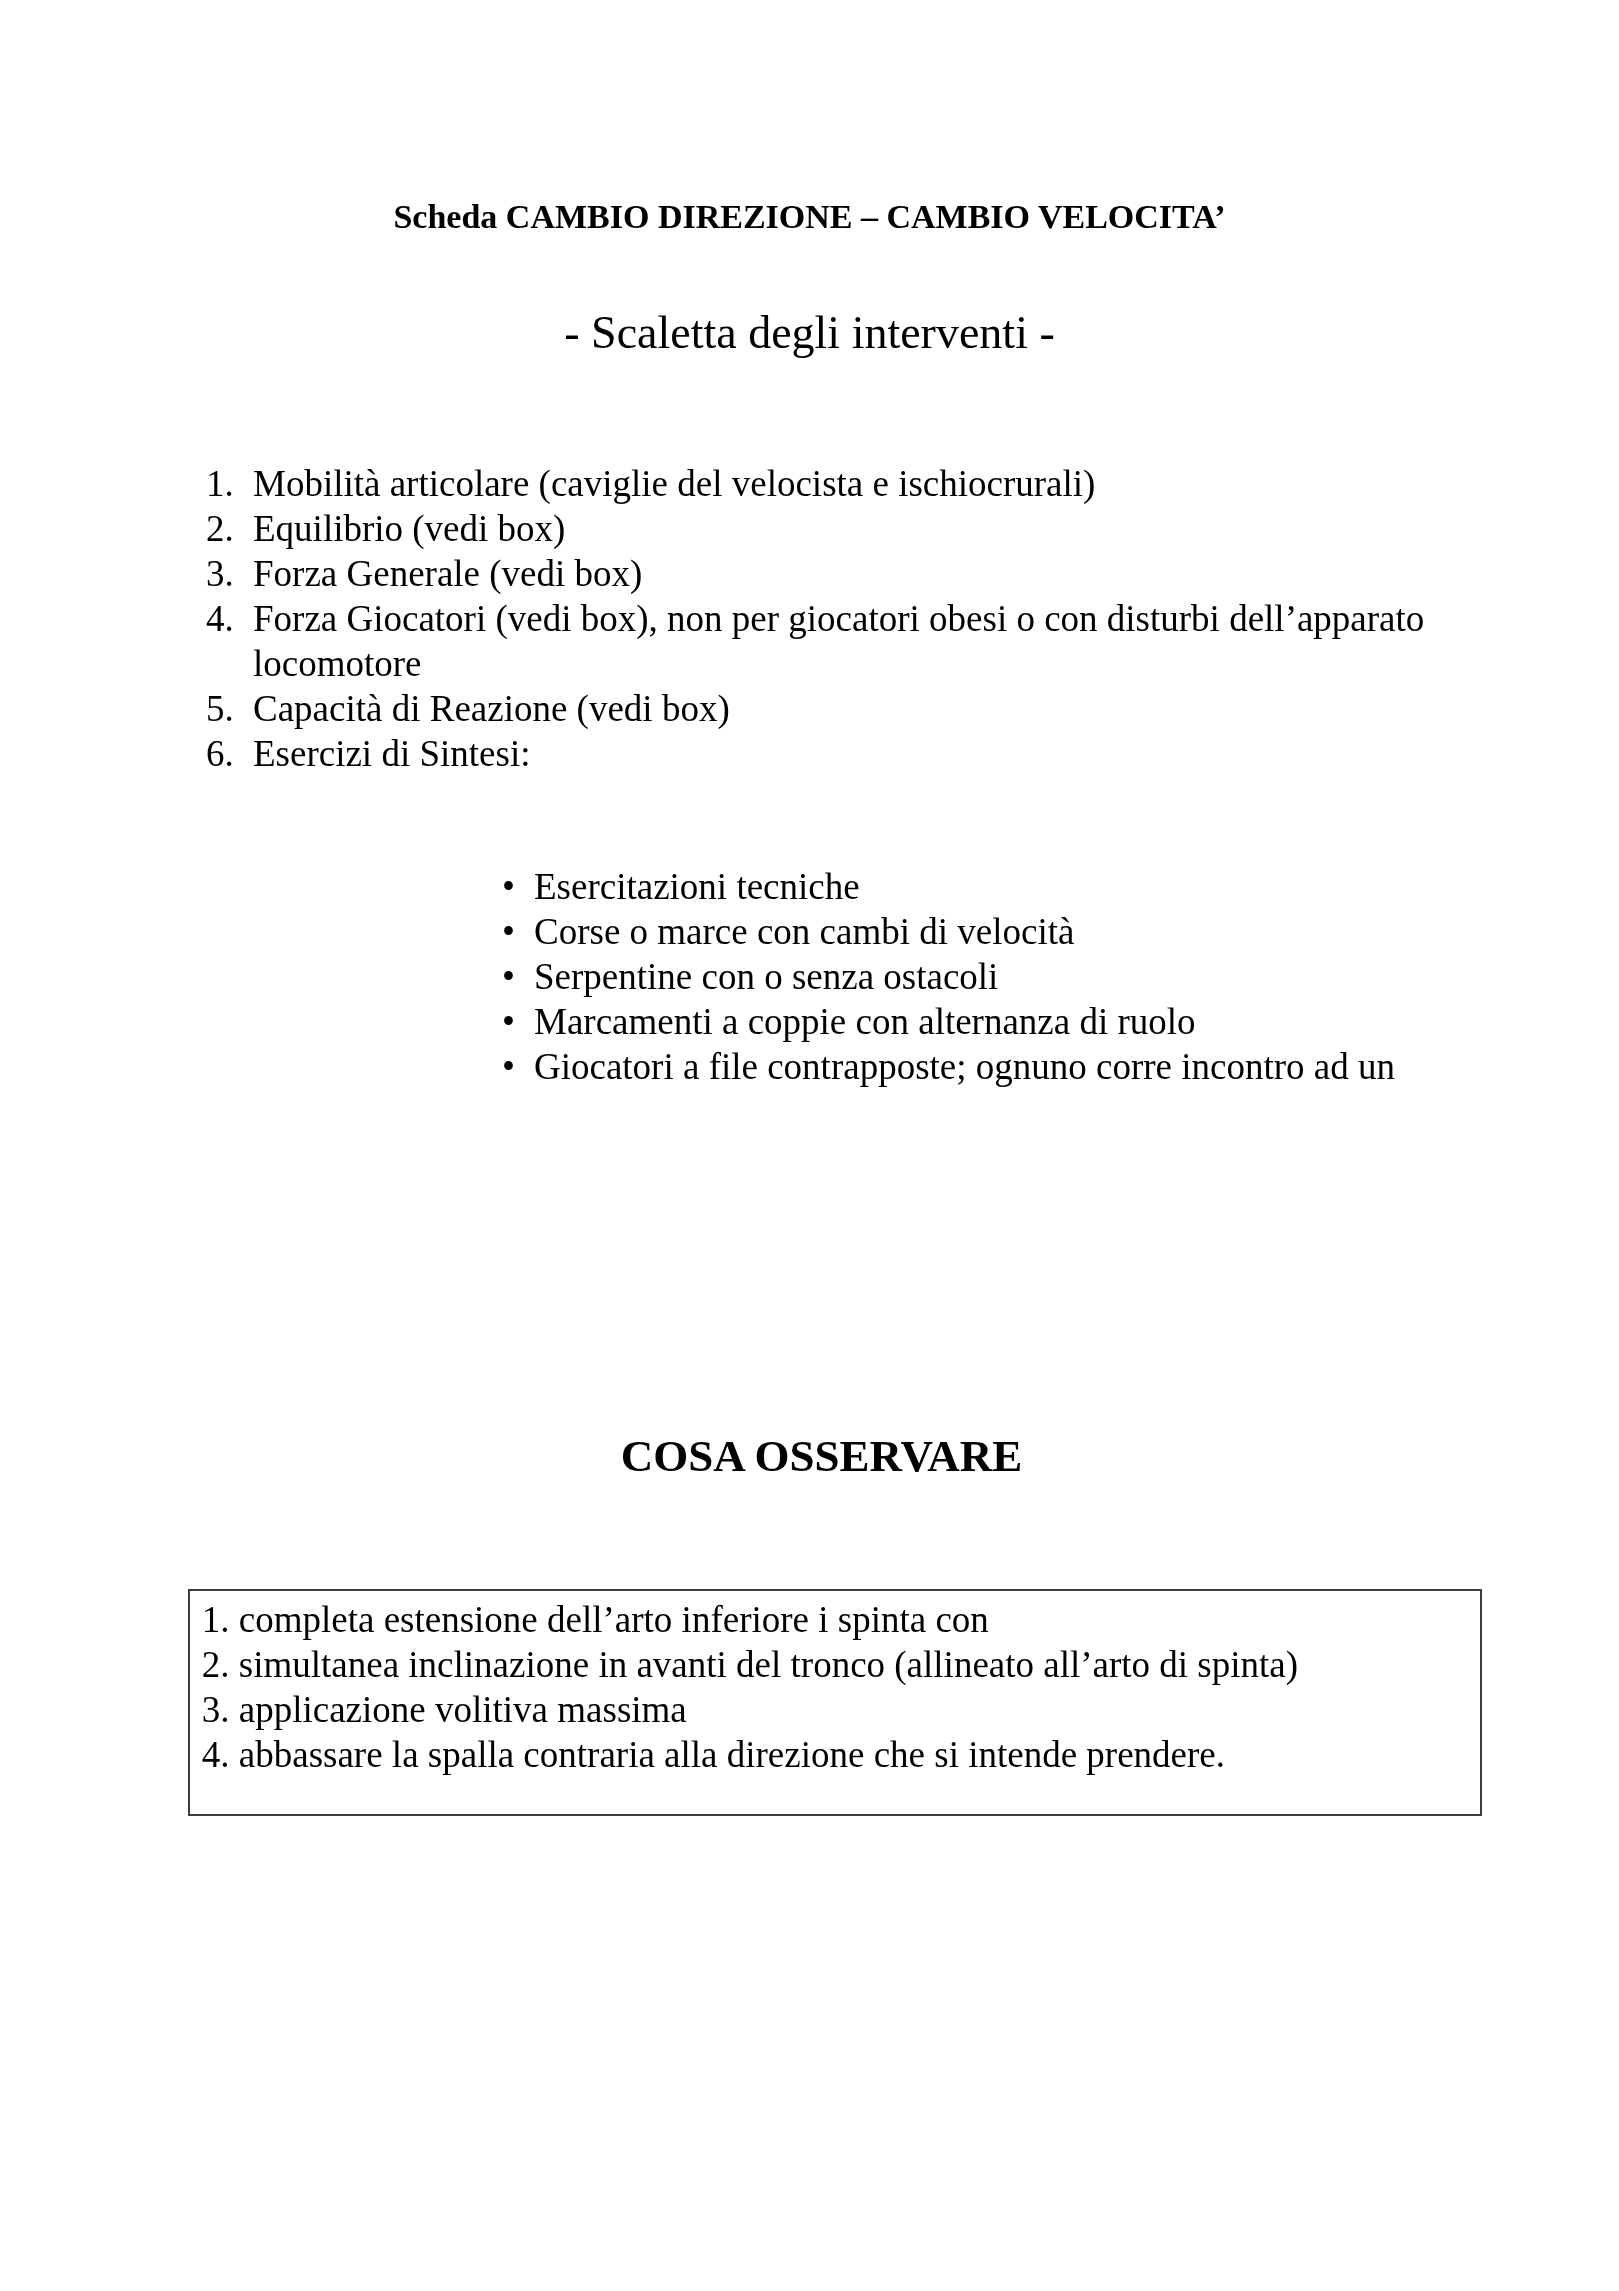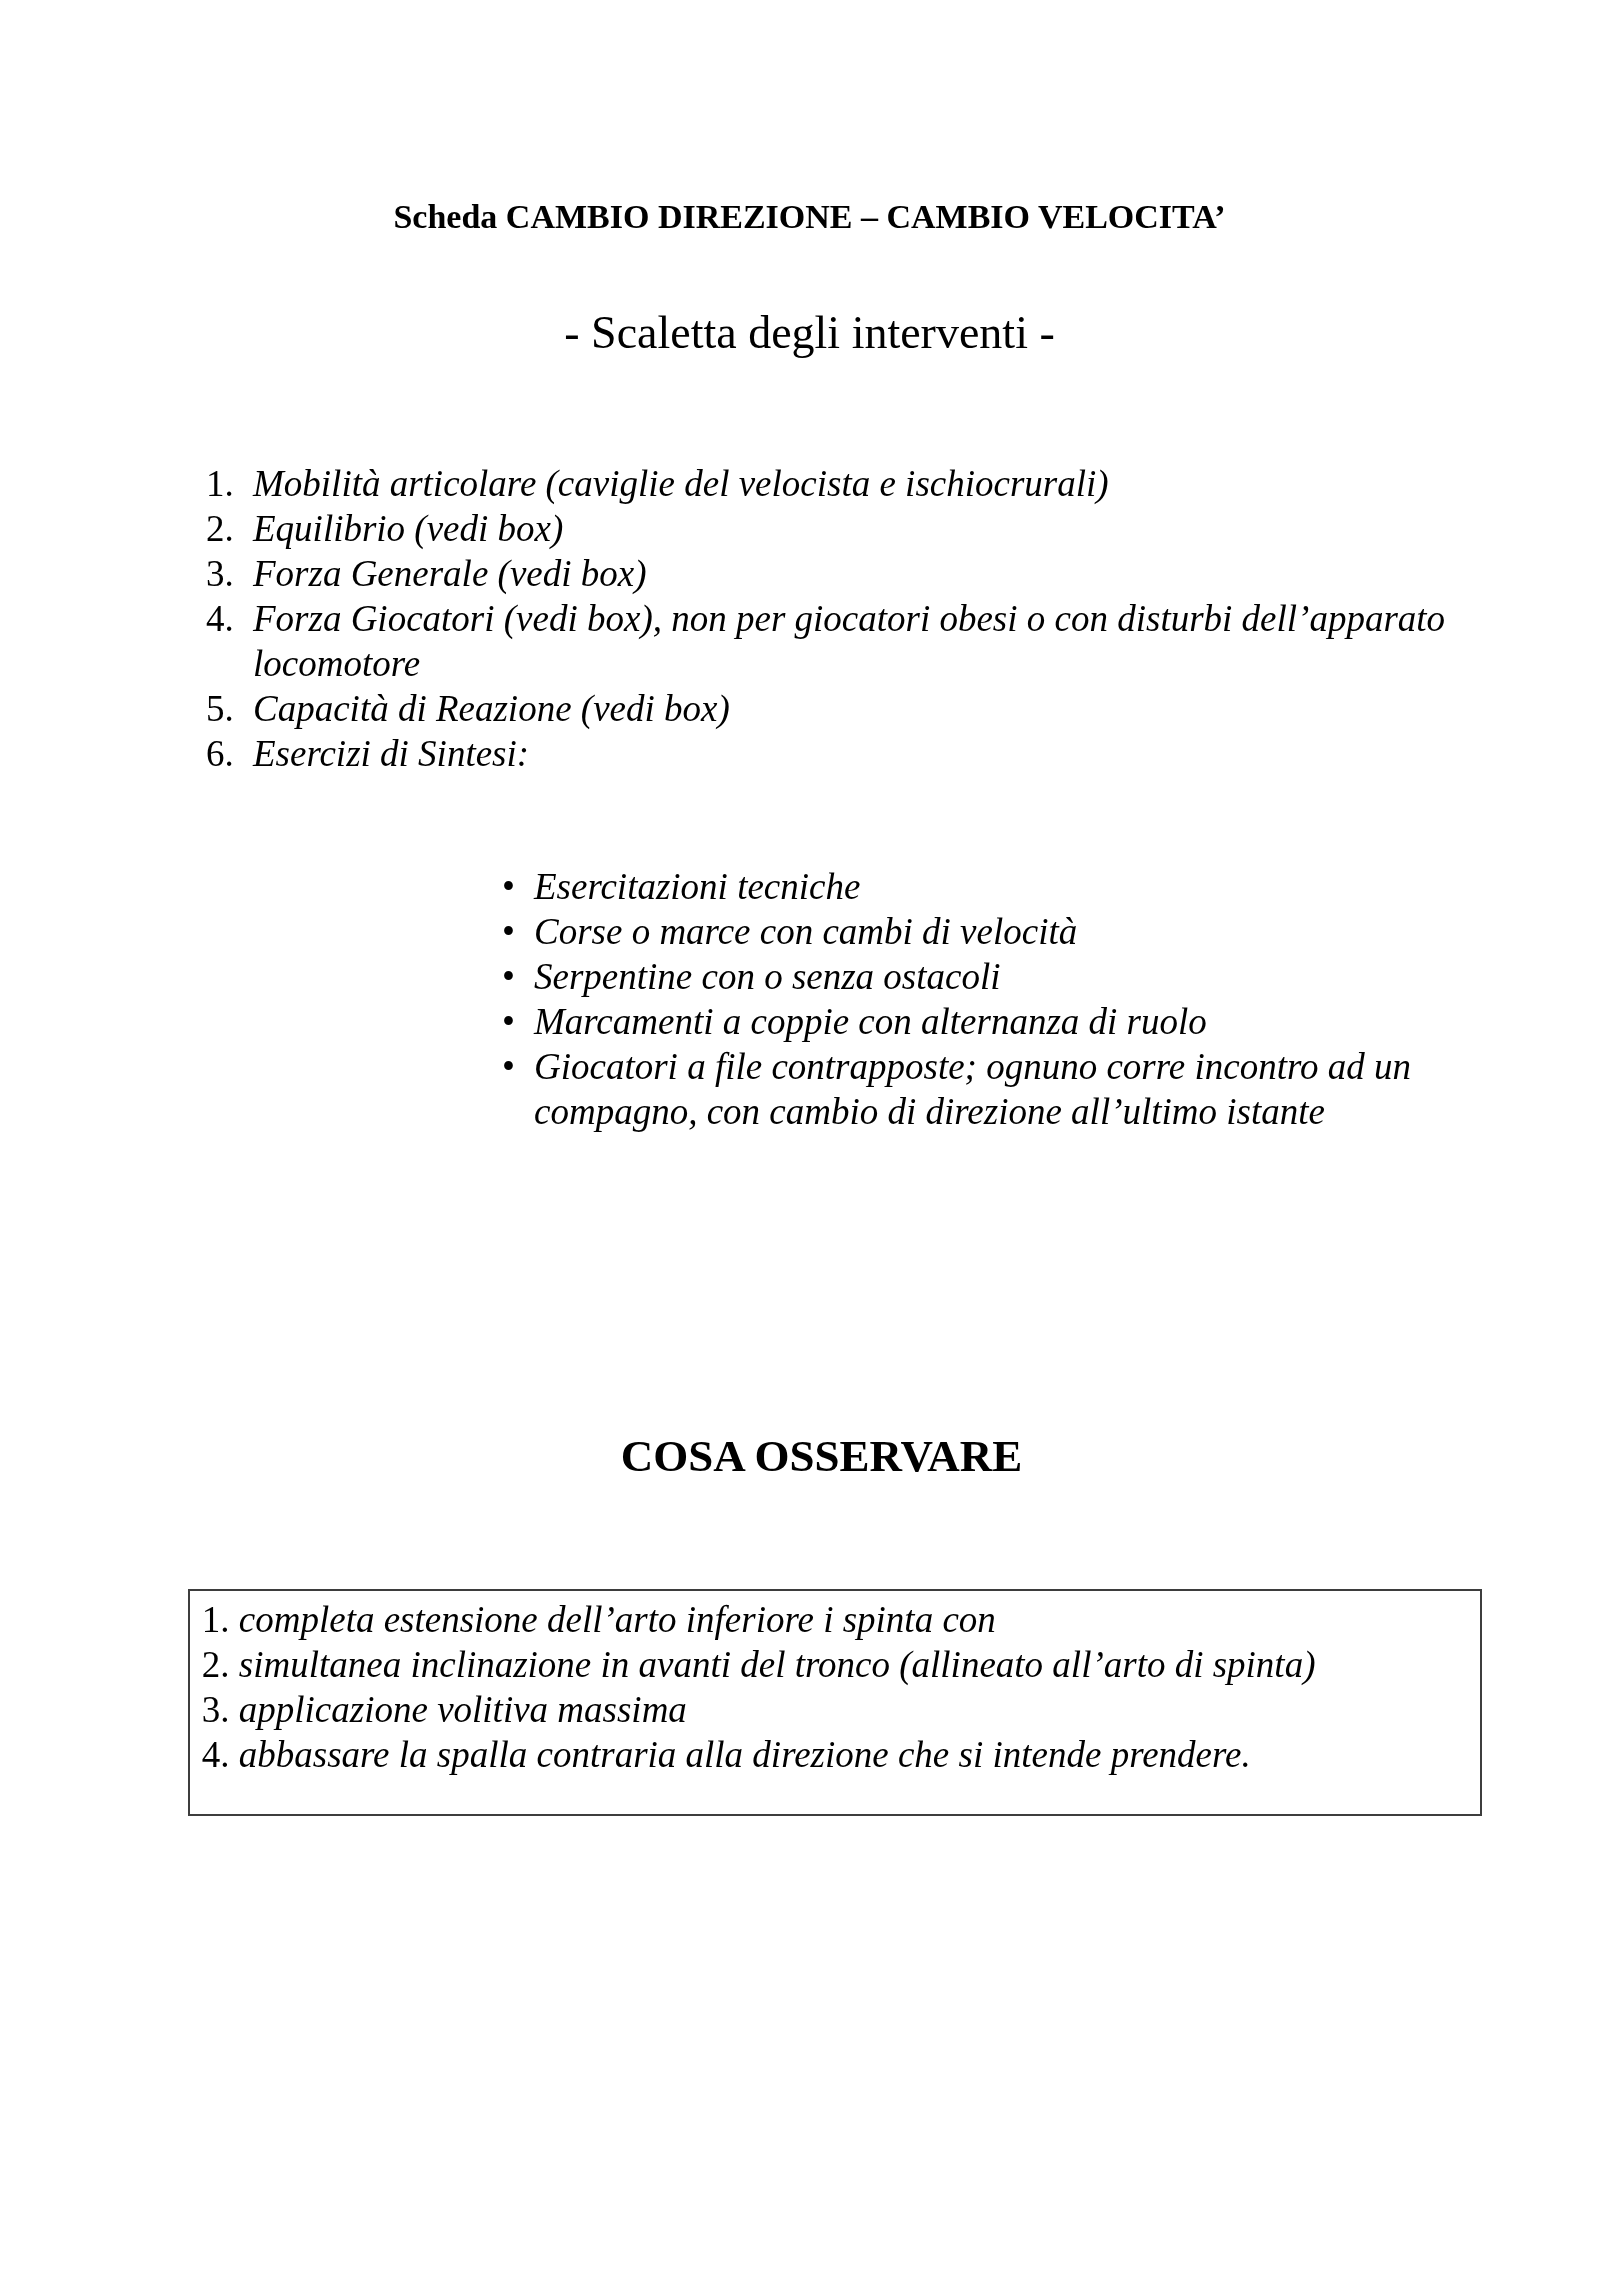--- a/index.html
+++ b/index.html
@@ -53,21 +53,21 @@
   }
   .li-row {
     display: flex;
     align-items: flex-start;
   }
   .li-marker {
     flex: 0 0 auto;
   }
   .list-main .li-marker { width: 47px; }
   .list-bullets .li-marker { width: 32px; }
-  .li-text { flex: 1 1 auto; font-style: italic; }
+  .li-text { flex: 1 1 auto; }
   .li-text div { white-space: nowrap; }
   .section-heading {
     position: absolute;
     top: 1430px;
     left: 0;
     width: 100%;
     text-align: center;
     font-size: 45px;
     font-weight: bold;
     white-space: nowrap;
@@ -158,21 +158,20 @@
       <div class="li-row">
         <div class="li-marker">•</div>
         <div class="li-text">
           <div>Marcamenti a coppie con alternanza di ruolo</div>
         </div>
       </div>
       <div class="li-row">
         <div class="li-marker">•</div>
         <div class="li-text">
           <div>Giocatori a file contrapposte; ognuno corre incontro ad un</div>
-          <div>compagno, con cambio di direzione all’ultimo istante</div>
         </div>
       </div>
     </div>
 
   <div class="section-heading">COSA OSSERVARE</div>
 
   <div class="observe-box">
     <div class="list list-box">
         <div class="li-row">
           <div class="li-marker">1.</div>

